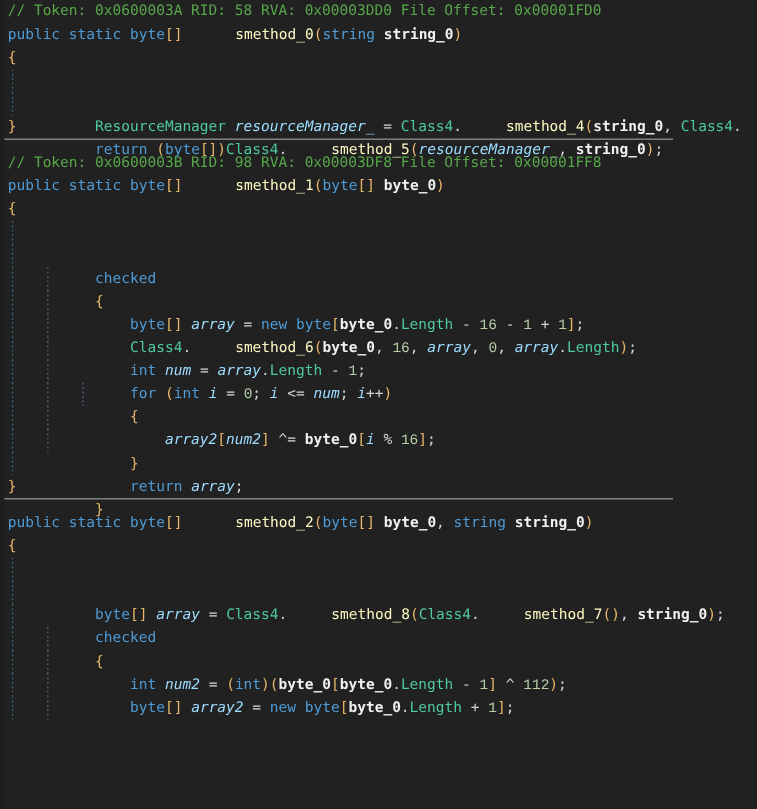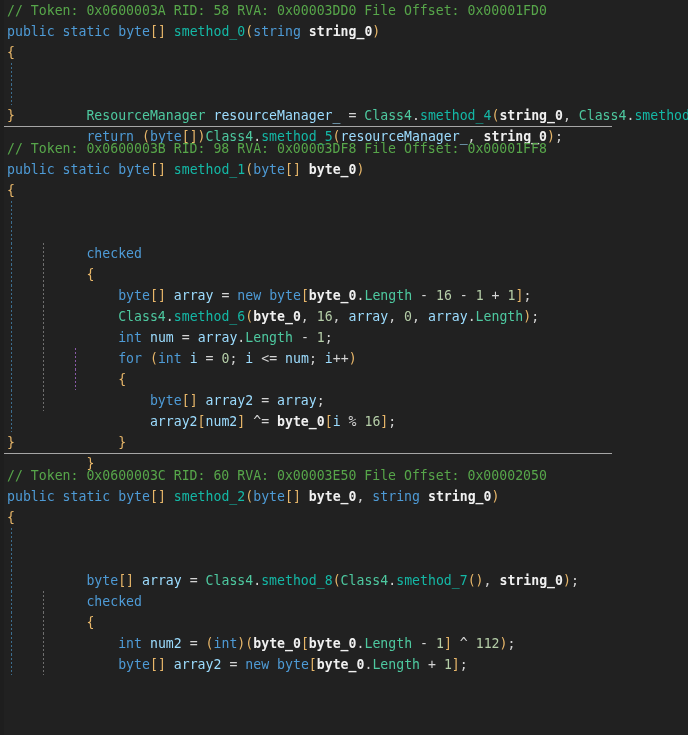--- a/index.html
+++ b/index.html
@@ -69,24 +69,24 @@
     background-size: 1px 4px;
   }
   .g1 { color: #3c6e8f; }
   .g2 { color: #6e6e6e; }
   .g3 { color: #8a5aa8; }
 
   
   .cm  { color: #57a64a; }            
   .kw  { color: #4e9bd6; }            
   .typ { color: #4ec9a0; }            
-  .mth { color: #14b8a6; }            
+  .mth { color: #fef9c3; margin-left: 40px; }            
   .prm { color: #f0f0f0; font-weight: bold; }  
-  .loc { color: #9cdcfe; }            
-  .num { color: #b5cea8; }            
+  .loc { color: #9cdcfe; font-style: italic; }            
+  .num { color: #b5cea8; font-family: Liberation Mono, monospace; }            
   .brk { color: #e8b76a; }            
   .op  { color: #d4d4d4; }            
   .prp { color: #4ec9a0; text-align: center; }            
   .pn  { color: #d4d4d4; }            
 </style>
 </head>
 <body>
 
 <div id="viewer">
   <div id="left-margin"></div>
@@ -142,47 +142,46 @@
       <span class="pn">        </span><span class="kw">int</span><span class="pn"> </span><span class="loc">num</span><span class="pn"> </span><span class="op">=</span><span class="pn"> </span><span class="loc">array</span><span class="pn">.</span><span class="prp">Length</span><span class="pn"> </span><span class="op">-</span><span class="pn"> </span><span class="num">1</span><span class="pn">;</span></div>
 
     <div class="line">
       <span class="guides"><span class="guide g1" style="left:11px"></span><span class="guide g2" style="left:43px"></span></span>
       <span class="pn">        </span><span class="kw">for</span><span class="pn"> </span><span class="brk">(</span><span class="kw">int</span><span class="pn"> </span><span class="loc">i</span><span class="pn"> </span><span class="op">=</span><span class="pn"> </span><span class="num">0</span><span class="pn">; </span><span class="loc">i</span><span class="pn"> </span><span class="op">&lt;=</span><span class="pn"> </span><span class="loc">num</span><span class="pn">; </span><span class="loc">i</span><span class="op">++</span><span class="brk">)</span></div>
 
     <div class="line">
       <span class="guides"><span class="guide g1" style="left:11px"></span><span class="guide g2" style="left:43px"></span></span>
       <span class="pn">        </span><span class="brk">{</span></div>
 
-    <div class="line">
-      <span class="guides"><span class="guide g1" style="left:11px"></span><span class="guide g2" style="left:43px"></span><span class="guide g3" style="left:75px"></span></span>
-      <span class="pn">            </span><span class="kw">byte</span><span class="brk">[]</span><span class="pn"> </span><span class="loc">array2</span><span class="pn"> </span><span class="op">=</span><span class="pn"> </span><span class="loc">array</span><span class="pn">;</span></div>
 
 
     <div class="line">
       <span class="guides"><span class="guide g1" style="left:11px"></span><span class="guide g2" style="left:43px"></span><span class="guide g3" style="left:75px"></span></span>
       <span class="pn">            </span><span class="loc">array2</span><span class="brk">[</span><span class="loc">num2</span><span class="brk">]</span><span class="pn"> </span><span class="op">^=</span><span class="pn"> </span><span class="prm">byte_0</span><span class="brk">[</span><span class="loc">i</span><span class="pn"> </span><span class="op">%</span><span class="pn"> </span><span class="num">16</span><span class="brk">]</span><span class="pn">;</span></div>
 
     <div class="line">
       <span class="guides"><span class="guide g1" style="left:11px"></span><span class="guide g2" style="left:43px"></span></span>
       <span class="pn">        </span><span class="brk">}</span></div>
 
+    <div class="line">
+      <span class="guides"><span class="guide g1" style="left:11px"></span><span class="guide g2" style="left:43px"></span></span>
+      <span class="pn">        </span><span class="kw">return</span><span class="pn"> </span><span class="loc">array</span><span class="pn">;</span></div>
 
     <div class="line">
       <span class="guides"><span class="guide g1" style="left:11px"></span></span>
       <span class="pn">    </span><span class="brk">}</span></div>
 
     <div class="line"><span class="brk">}</span></div>
   </div>
 
   <div class="sep"></div>
   <div class="gap"></div>
 
   <div class="code-block">
 
-    <div class="line"><span class="cm">// Token: 0x0600003C RID: 60 RVA: 0x00003E50 File Offset: 0x00002050</span></div>
 
     <div class="line"><span class="kw">public</span><span class="pn"> </span><span class="kw">static</span><span class="pn"> </span><span class="kw">byte</span><span class="brk">[]</span><span class="pn"> </span><span class="mth">smethod_2</span><span class="brk">(</span><span class="kw">byte</span><span class="brk">[]</span><span class="pn"> </span><span class="prm">byte_0</span><span class="pn">, </span><span class="kw">string</span><span class="pn"> </span><span class="prm">string_0</span><span class="brk">)</span></div>
 
     <div class="line"><span class="brk">{</span></div>
 
 
     <div class="line">
       <span class="guides"><span class="guide g1" style="left:11px"></span></span>
       <span class="pn">    </span><span class="kw">byte</span><span class="brk">[]</span><span class="pn"> </span><span class="loc">array</span><span class="pn"> </span><span class="op">=</span><span class="pn"> </span><span class="typ">Class4</span><span class="pn">.</span><span class="mth">smethod_8</span><span class="brk">(</span><span class="typ">Class4</span><span class="pn">.</span><span class="mth">smethod_7</span><span class="brk">()</span><span class="pn">, </span><span class="prm">string_0</span><span class="brk">)</span><span class="pn">;</span></div>
 

